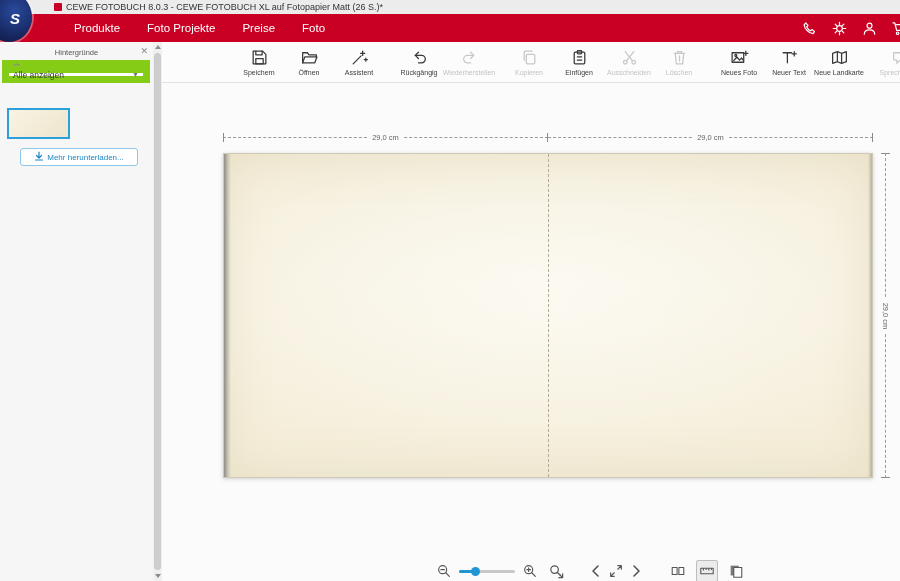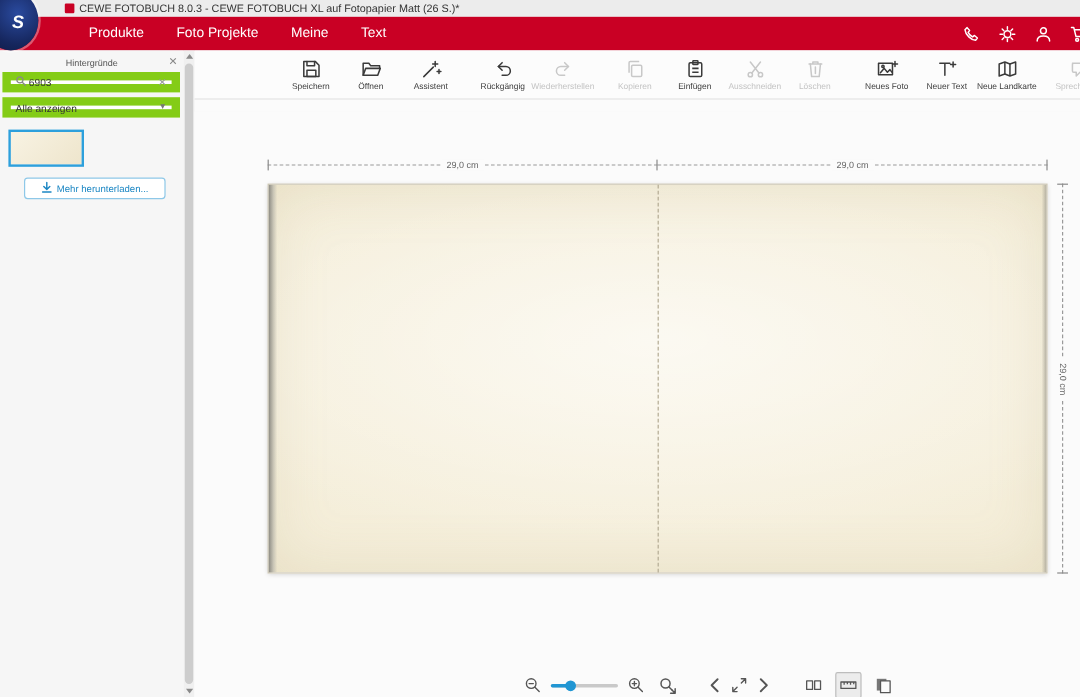--- a/index.html
+++ b/index.html
@@ -41,21 +41,21 @@
   #sidebar{position:absolute;left:0;top:42px;width:153px;height:539px;background:#f6f6f6;box-sizing:border-box;}
   #sb-head{position:relative;height:15px;display:flex;align-items:center;justify-content:center;
     font-size:7.5px;color:#555;margin-top:3px;}
   #sb-close{position:absolute;right:5px;top:0;font-size:9px;color:#888;line-height:13px;cursor:default;}
   .sb-box{position:absolute;left:2px;width:148px;height:17px;background:#fff;border:7px solid #84cc16;
     box-sizing:border-box;display:flex;align-items:center;font-size:8.5px;color:#333;padding:0 4px;}
   #sb-search{top:18px;}
   #sb-search input{border:none;outline:none;flex:1;font-size:8.5px;font-family:"Liberation Sans",sans-serif;
     min-width:0;background:transparent;color:#333;padding:0 2px;}
   #sb-search .clear{color:#999;font-size:9px;}
-  #sb-filter{top:39px;justify-content:space-between;}
+  #sb-filter{top:24px;justify-content:space-between;}
   #sb-filter .chev{color:#777;font-size:7px;}
   #sb-thumb{position:absolute;left:7px;top:66px;width:63px;height:31px;
     background:linear-gradient(135deg,#f8f3e3,#eee5cc);border:2px solid #2da0dc;box-sizing:border-box;}
   #sb-download{position:absolute;left:20px;top:106px;width:118px;height:18px;background:#fff;
     border:1px solid #8ec8e8;border-radius:3px;display:flex;align-items:center;justify-content:center;gap:3px;
     font-size:8px;color:#1b86c3;box-sizing:border-box;}
 
   
   #vscroll{position:absolute;left:153px;top:42px;width:9px;height:539px;background:#f0f0f0;}
   #vscroll .thumb{position:absolute;left:1px;right:1px;top:11px;bottom:11px;background:#cdcdcd;border-radius:4px;}
@@ -113,22 +113,22 @@
 
   <div id="titlebar">
     <span class="appicon"></span>
     <span>CEWE FOTOBUCH 8.0.3 - CEWE FOTOBUCH XL auf Fotopapier Matt (26 S.)*</span>
   </div>
 
   <div id="menubar">
     <div class="menuitems">
       <span class="menuitem">Produkte</span>
       <span class="menuitem">Foto Projekte</span>
-      <span class="menuitem">Meine</span>
-      <span class="menuitem">Text</span>
+      <span class="menuitem">Preise</span>
+      <span class="menuitem">Foto</span>
     </div>
     <div class="righticons">
       <span>
         <svg width="17" height="17" viewBox="0 0 18 18" fill="none" stroke="#fff" stroke-width="1.3" stroke-linecap="round" stroke-linejoin="round">
           <path d="M5.2 3.2 l2.2 2.6 -1.3 1.6 c.9 1.9 2.1 3.1 4 4 l1.6-1.3 2.6 2.2 -1.6 2.1 c-3.8-.2-9-4.8-9.4-9.4 z"></path>
         </svg>
       </span>
       <span>
         <svg width="17" height="17" viewBox="0 0 18 18" fill="none" stroke="#fff" stroke-width="1.3" stroke-linecap="round">
           <circle cx="9" cy="9" r="3"></circle>

